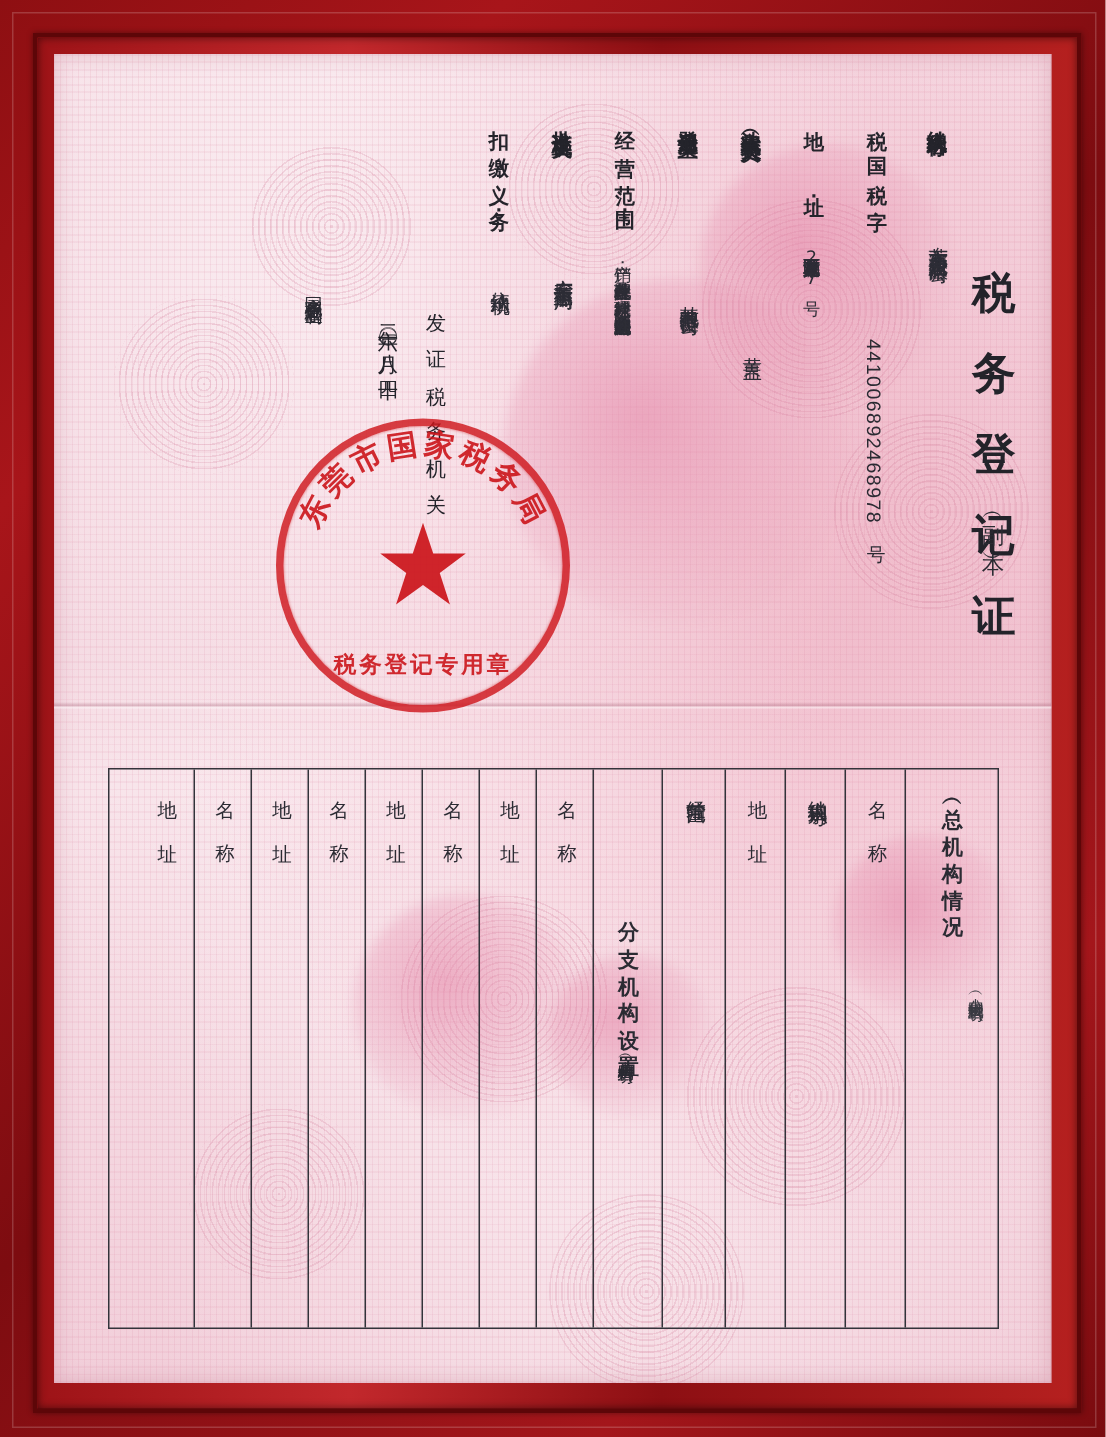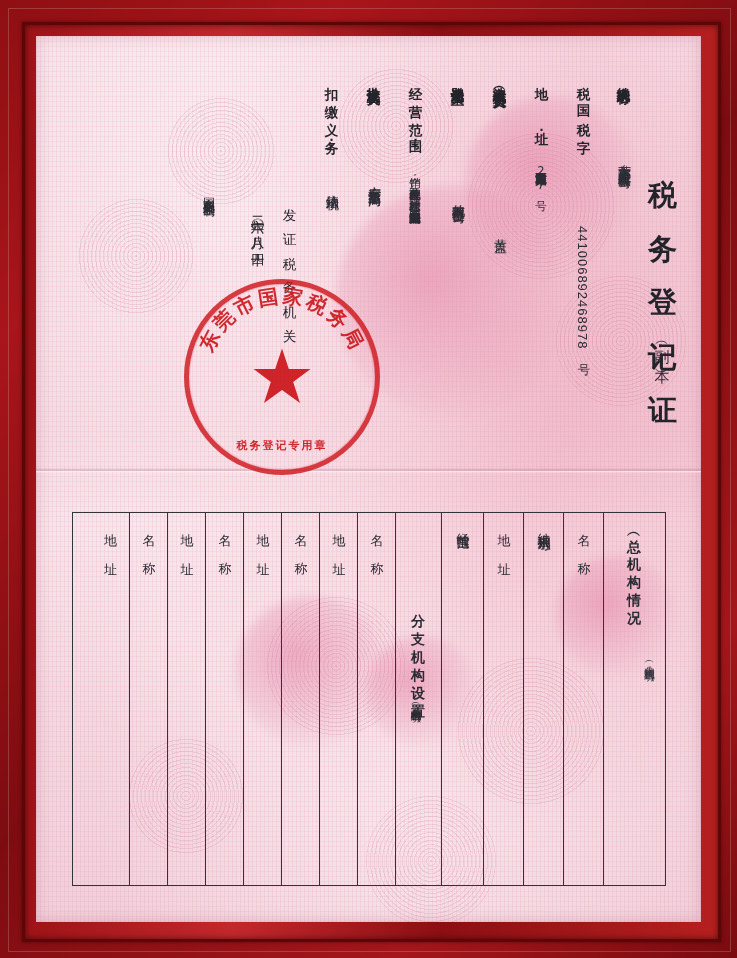--- a/index.html
+++ b/index.html
@@ -183,21 +183,21 @@
     left: 0; top: 0;
     width: 196px; height: 196px;
     color: rgba(203,20,26,0.9);
     font-weight: bold;
   }
   #seal-bottom-text {
     position: absolute;
     left: 50%;
     bottom: 22px;
     transform: translateX(-50%);
-    font-size: 11px;
+    font-size: 15px;
     letter-spacing: 2px;
     color: rgba(203,20,26,0.9);
     font-weight: bold;
     white-space: nowrap;
     font-family: "DejaVu Sans", sans-serif;
     margin-top: 29px;
   }
 
   
   #bottom-table {

